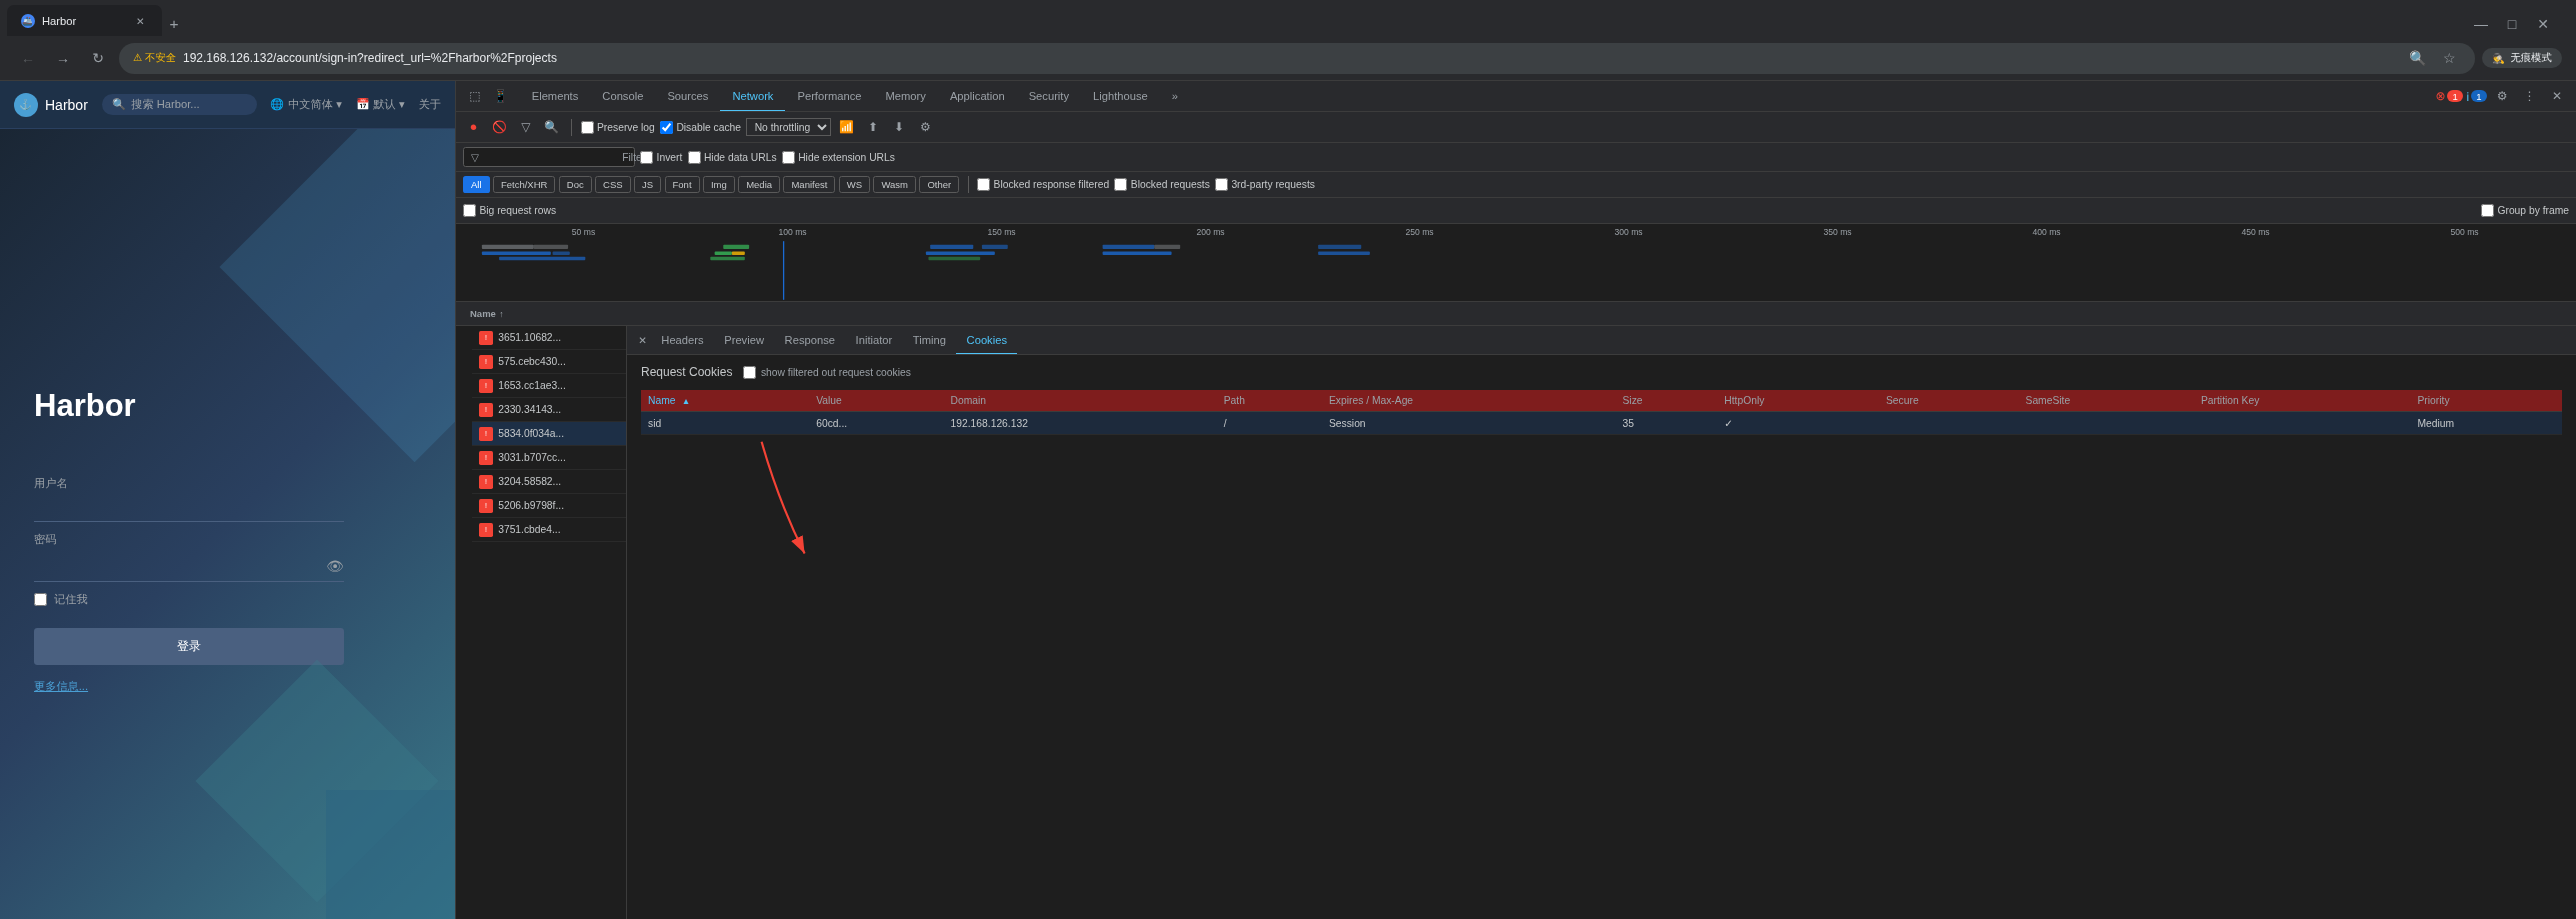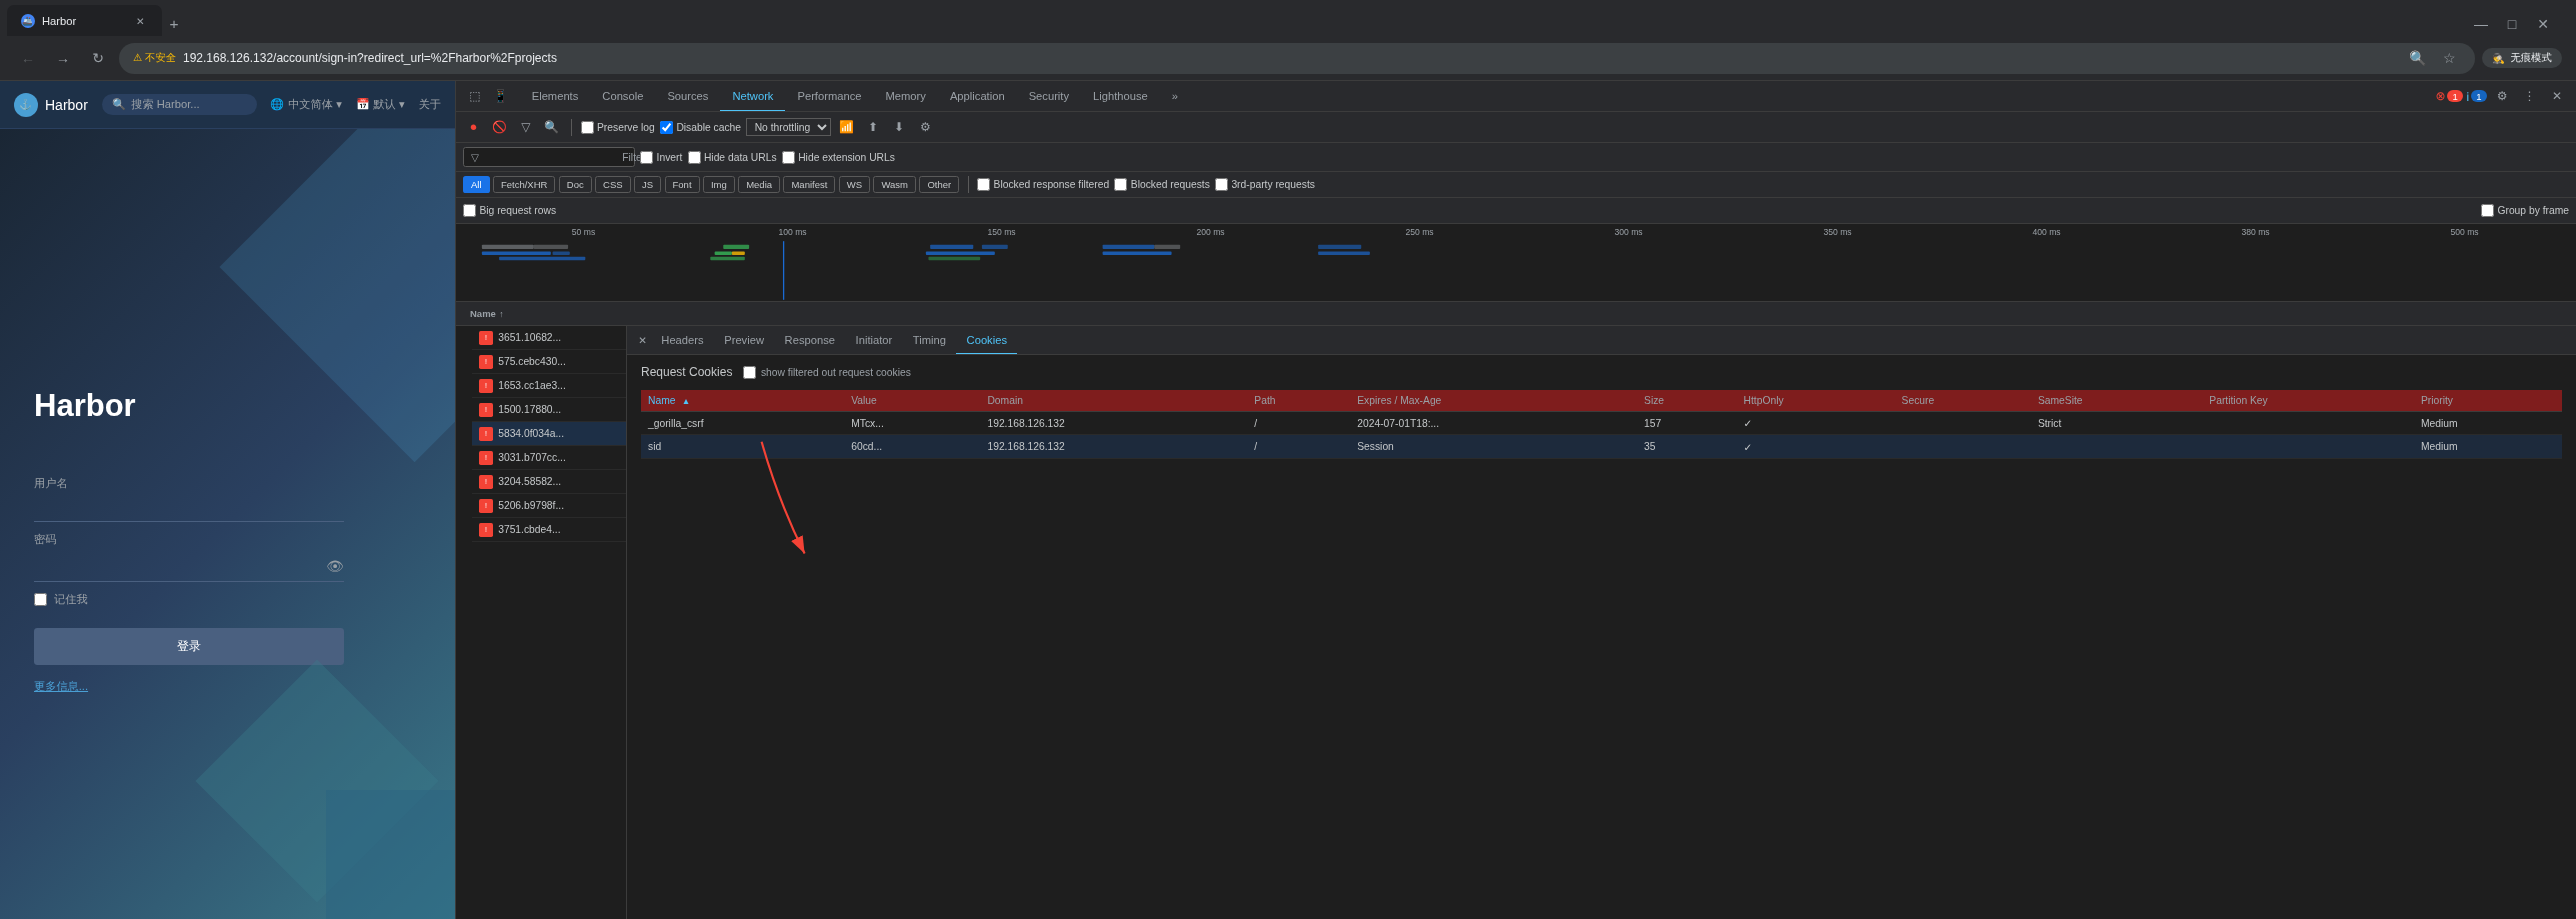--- a/index.html
+++ b/index.html
@@ -342,21 +342,21 @@
     <div class="timeline-area">
       <div class="timeline-labels">
         <span class="tl-label">50 ms</span>
         <span class="tl-label">100 ms</span>
         <span class="tl-label">150 ms</span>
         <span class="tl-label">200 ms</span>
         <span class="tl-label">250 ms</span>
         <span class="tl-label">300 ms</span>
         <span class="tl-label">350 ms</span>
         <span class="tl-label">400 ms</span>
-        <span class="tl-label">380 ms</span>
+        <span class="tl-label">450 ms</span>
         <span class="tl-label">500 ms</span>
       </div>
 
       <svg style="position:absolute;top:17px;left:0;right:0;width:100%;height:59px;" viewBox="0 0 2459 68" width="2120" height="59">
 
         <rect x="30" y="4" width="60" height="5" fill="#9aa0a6" opacity="0.5" rx="1"></rect>
         <rect x="90" y="4" width="40" height="5" fill="#9aa0a6" opacity="0.4" rx="1"></rect>
         <rect x="30" y="12" width="80" height="4" fill="#1a73e8" opacity="0.7" rx="1"></rect>
         <rect x="112" y="12" width="20" height="4" fill="#1a73e8" opacity="0.5" rx="1"></rect>
         <rect x="50" y="18" width="100" height="4" fill="#1a73e8" opacity="0.6" rx="1"></rect>
@@ -401,21 +401,21 @@
           <div class="file-item">
             <div class="file-icon">!</div>
             <span class="file-name">575.cebc430...</span>
           </div>
           <div class="file-item">
             <div class="file-icon">!</div>
             <span class="file-name">1653.cc1ae3...</span>
           </div>
           <div class="file-item">
             <div class="file-icon">!</div>
-            <span class="file-name">1500.17880...</span>
+            <span class="file-name">2330.34143...</span>
           </div>
           <div class="file-item selected">
             <div class="file-icon">!</div>
             <span class="file-name">5834.0f034a...</span>
           </div>
           <div class="file-item">
             <div class="file-icon">!</div>
             <span class="file-name">3031.b707cc...</span>
           </div>
           <div class="file-item">
@@ -464,33 +464,20 @@
                     <th>Expires / Max-Age</th>
                     <th>Size</th>
                     <th>HttpOnly</th>
                     <th>Secure</th>
                     <th>SameSite</th>
                     <th>Partition Key</th>
                     <th>Priority</th>
                   </tr>
                 </thead>
                 <tbody>
-                  <tr>
-                    <td>_gorilla_csrf</td>
-                    <td>MTcx...</td>
-                    <td>192.168.126.132</td>
-                    <td>/</td>
-                    <td>2024-07-01T18:...</td>
-                    <td>157</td>
-                    <td>✓</td>
-                    <td></td>
-                    <td>Strict</td>
-                    <td></td>
-                    <td>Medium</td>
-                  </tr>
                   <tr class="selected">
                     <td>sid</td>
                     <td>60cd...</td>
                     <td>192.168.126.132</td>
                     <td>/</td>
                     <td>Session</td>
                     <td>35</td>
                     <td>✓</td>
                     <td></td>
                     <td></td>

